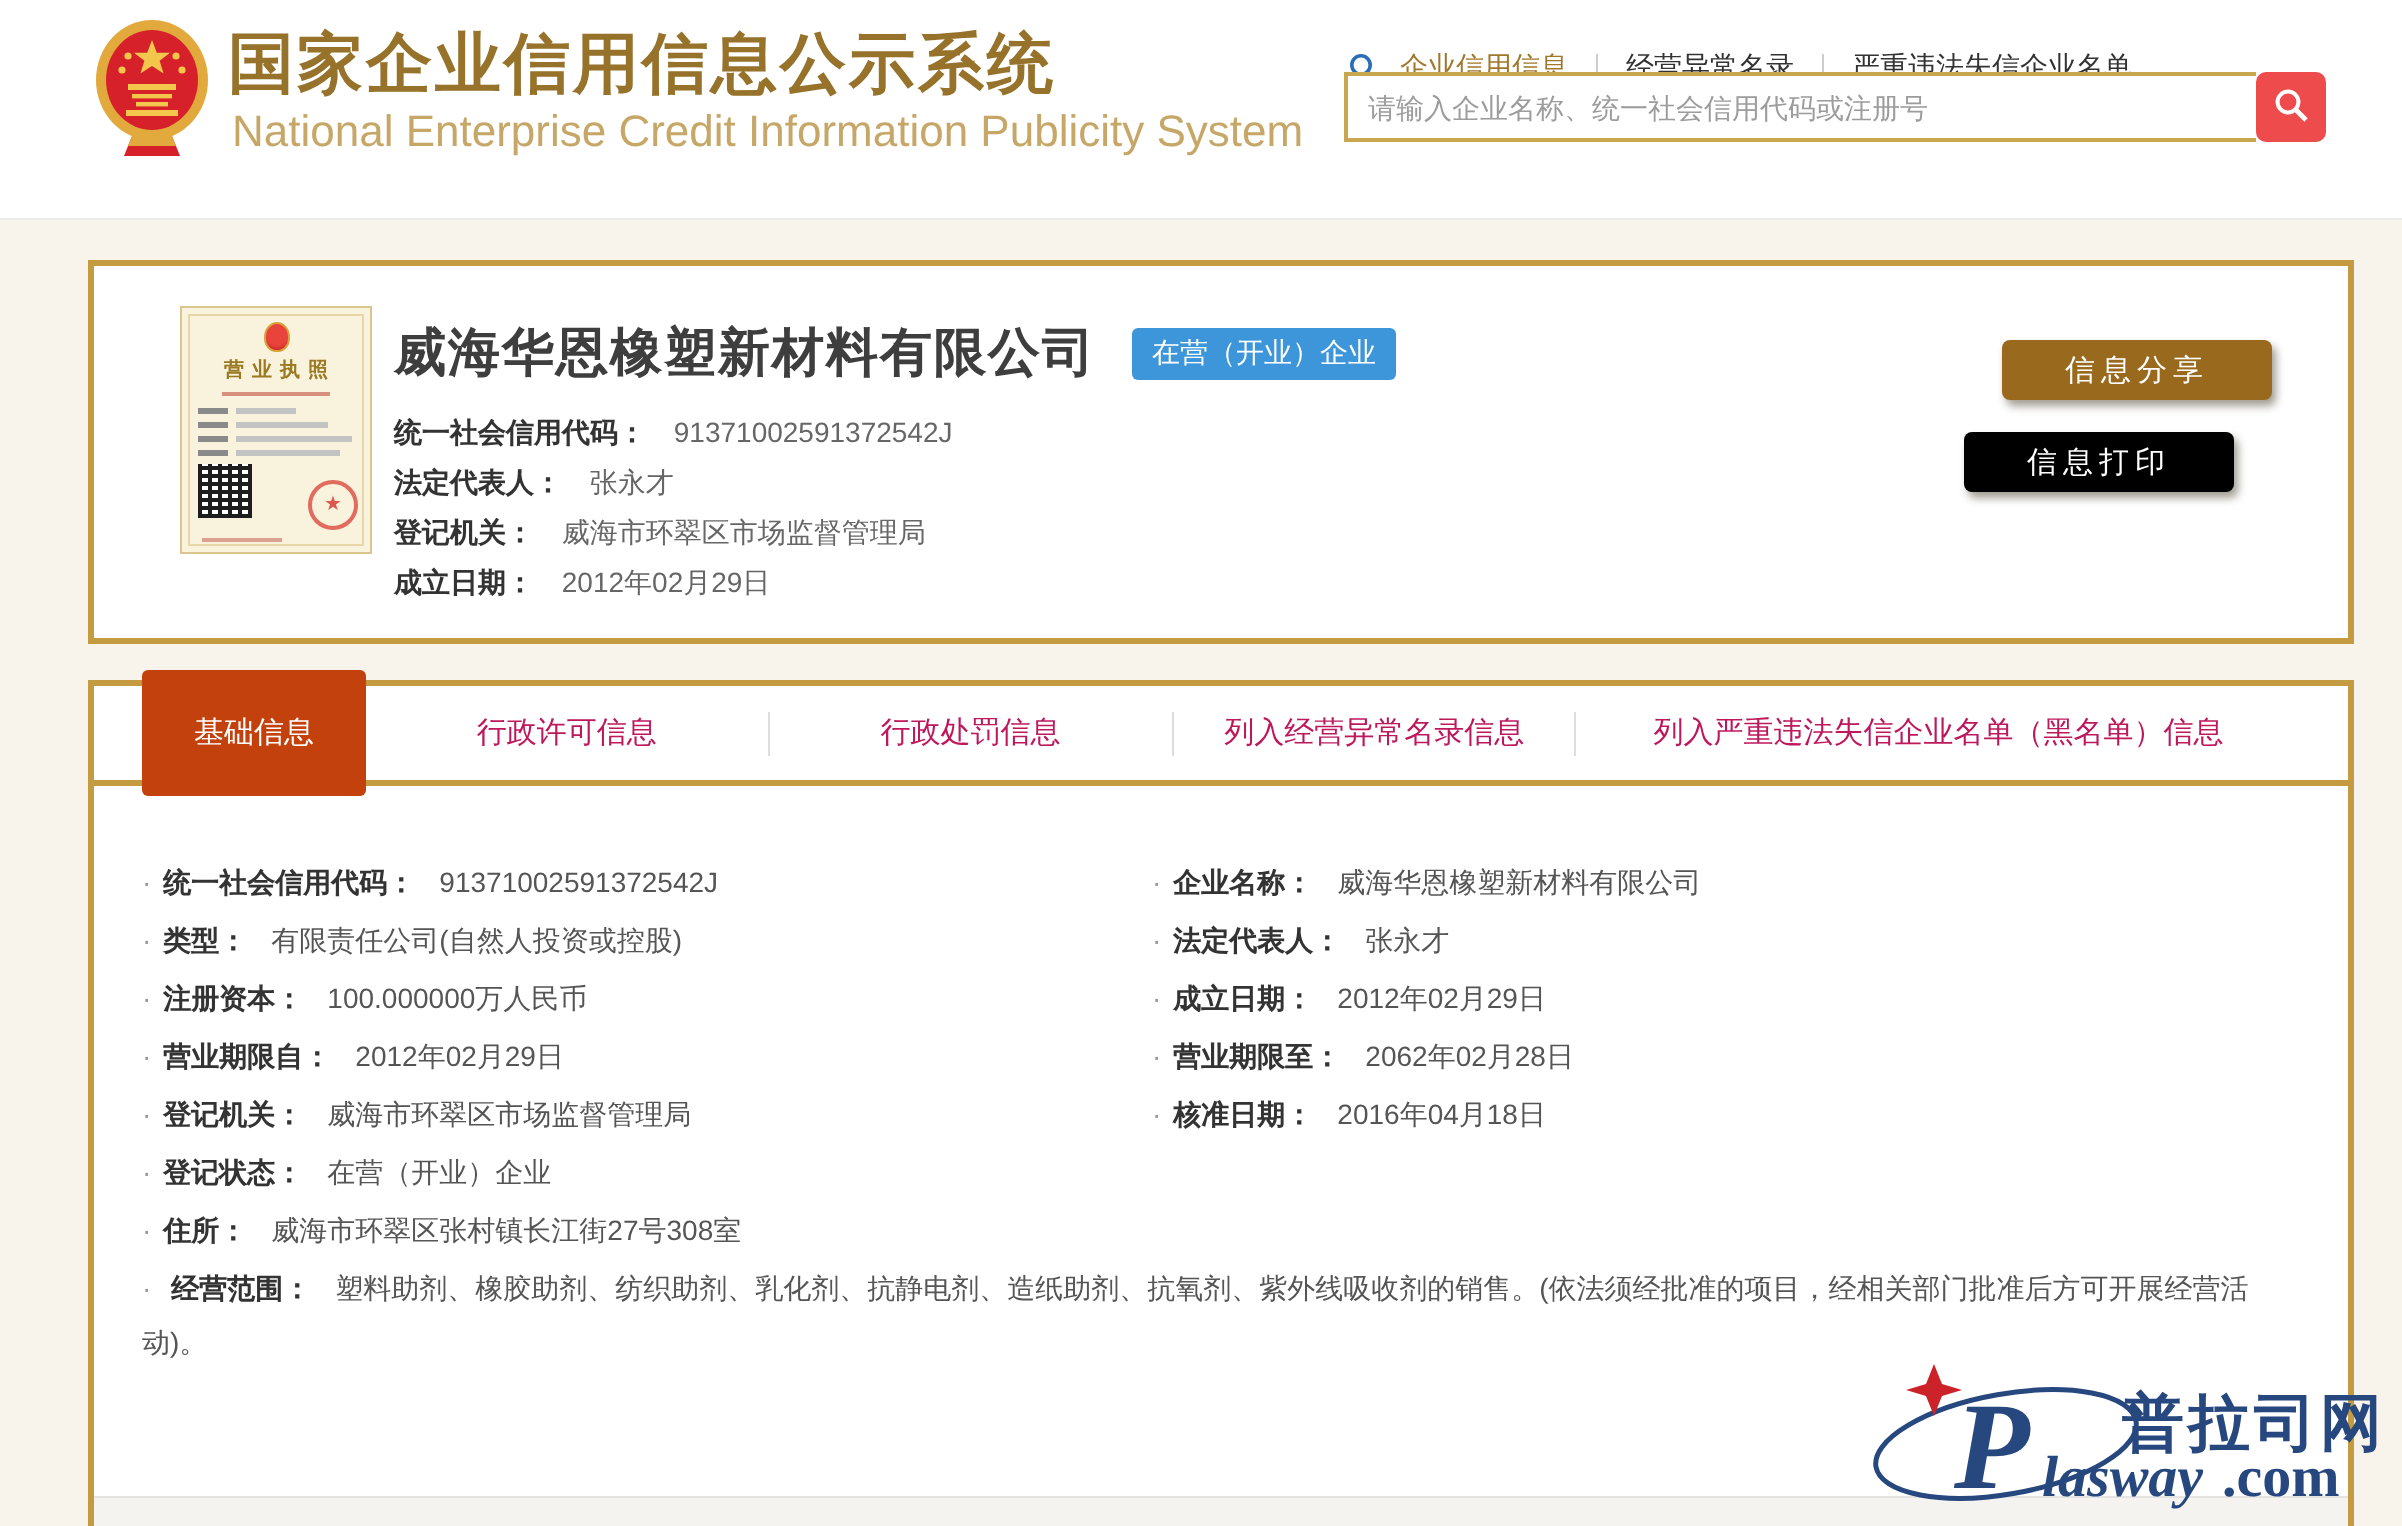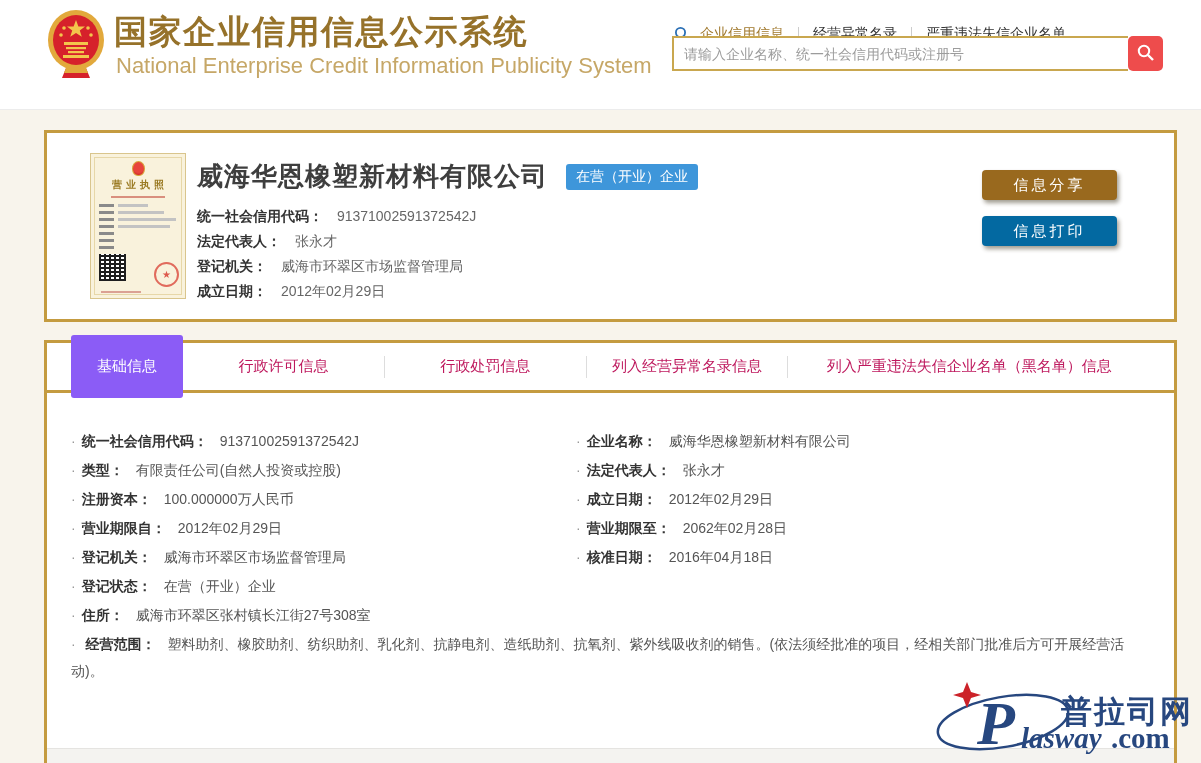--- a/index.html
+++ b/index.html
@@ -30,21 +30,21 @@
                   padding:0 10px; font-size:14px; color:#333; outline:none;
                   font-family:"Liberation Sans","DejaVu Sans",sans-serif; }
   .search-input::placeholder { color:#9c9c9c; }
   .search-btn { width:35px; height:35px; background:#EE4C4C; border:none; border-radius:5px;
                 display:flex; align-items:center; justify-content:center; cursor:pointer; }
 
   
   .card1 { position:absolute; left:44px; top:130px; width:1133px; height:192px;
            background:#fff; border:3px solid #C49B40; }
 
-  .license { position:absolute; left:43px; top:20px; width:96px; height:146px;
+  .license { position:absolute; left:43px; top:20px; width:96px; height:124px;
              background:#f9f2dc; border:1px solid #d9c58d; }
   .license::before { content:""; position:absolute; inset:3px; border:1px solid #e7d7a8; }
   .mini-emblem { width:13px; height:15px; margin:7px auto 2px;
                  background:radial-gradient(circle at 50% 40%, #e8443c 55%, #c01d1d);
                  border:1px solid #d9a33a; border-radius:50% 50% 46% 46%; }
   .lic-title { text-align:center; font-size:10px; font-weight:bold; color:#9a7a22;
                letter-spacing:4px; padding-left:4px; }
   .lic-redline { width:54px; height:2px; background:#d98f7e; margin:4px auto 6px; }
   .lic-row { display:flex; align-items:center; gap:4px; margin:4px 8px; }
   .lic-row .lbl { width:15px; height:3px; background:#8a8a8a; }
@@ -72,30 +72,30 @@
   .c1-row { font-size:14px; line-height:25px; white-space:nowrap; }
   .c1-row .flabel { font-weight:bold; color:#333; }
   .c1-row .fvalue { color:#666; margin-left:10px; }
 
   .c1-actions { position:absolute; right:57px; top:37px; width:135px; }
   .act-btn { display:block; width:135px; height:30px; margin-bottom:16px; border:none;
              border-radius:4px; color:#fff; font-size:15px; letter-spacing:3px; cursor:pointer;
              font-family:"Liberation Sans","DejaVu Sans",sans-serif;
              box-shadow:2px 3px 4px rgba(45,35,10,.45); }
   .act-send  { background:#D2A558; }
-  .act-share { background:#99691E; }
-  .act-print { background:#0369a1; }
+  .act-share { background:#99691E;margin-left:19px; }
+  .act-print { background:#000000; }
 
   
   .card2 { position:absolute; left:44px; top:340px; width:1133px; height:440px;
            background:#fff; border:3px solid #C49B40; }
   .tabbar { height:50px; border-bottom:3px solid #C49B40; display:flex; align-items:center;
             padding:0 24px; }
   .tab { font-size:15px; color:#be185d; text-align:center; cursor:pointer; white-space:nowrap; }
-  .tab.active { background:#8b5cf6; color:#fff; padding:22px 26px; border-radius:3px;
+  .tab.active { background:#c2410c; color:#fff; padding:22px 26px; border-radius:3px;
                 flex:0 0 auto; }
   .tab.plain { flex:1; }
   .tab.wide { flex:1.8; }
   .tab-sep { width:1px; height:22px; background:#ddd; }
 
   .detail { padding:22px 24px 0 24px; position:relative; }
   .sec-title { display:flex; align-items:center; font-size:16px; color:#8A5434; }
   .sec-title .bar { width:6px; height:16px; background:#6E431E; margin-right:6px; }
 
   .cols { display:flex; margin-top:12px; }

